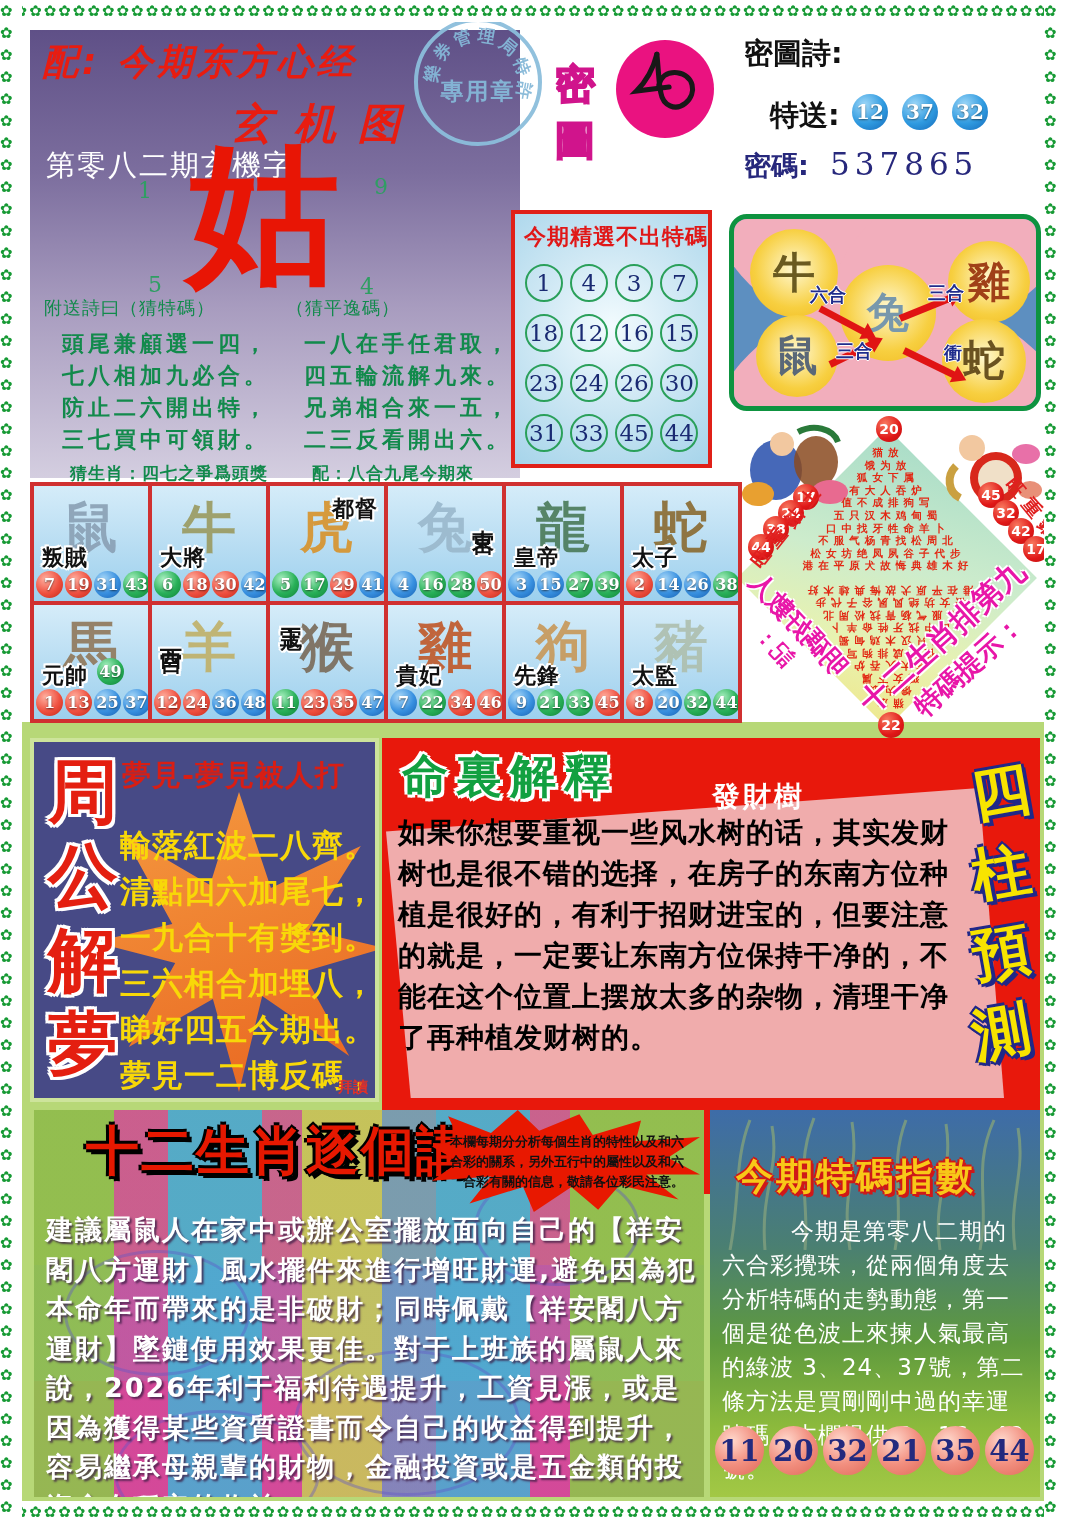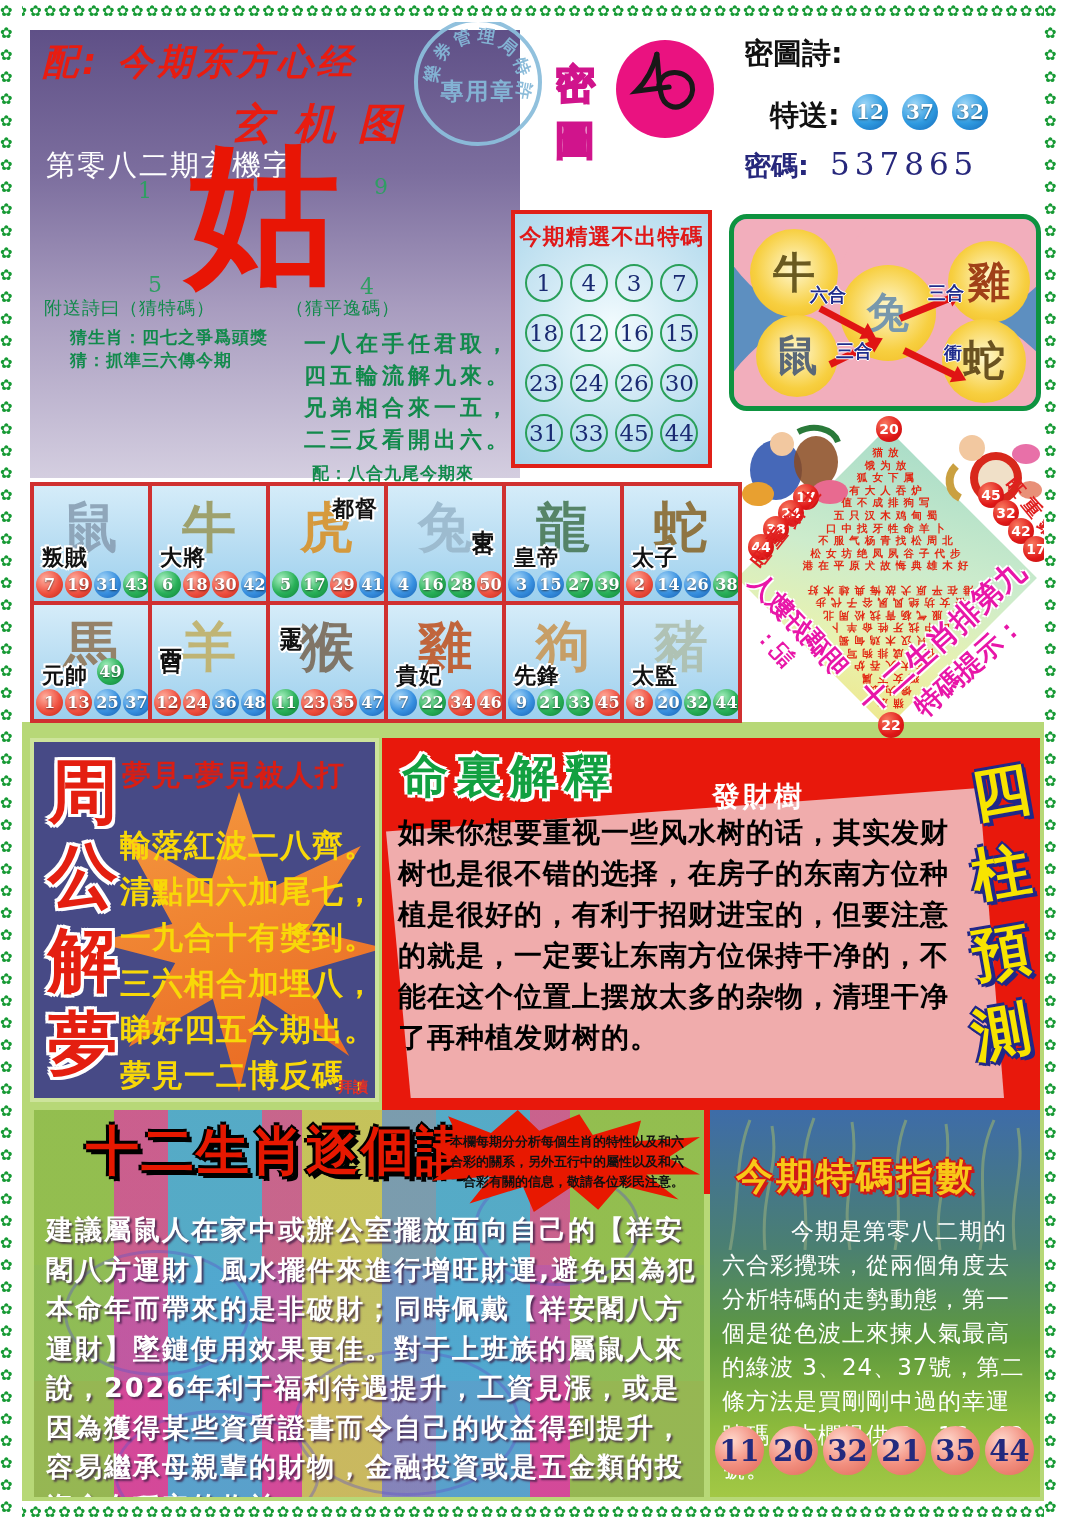--- a/index.html
+++ b/index.html
@@ -44,21 +44,21 @@
   .tesong-label{position:absolute;left:770px;top:96px;color:#111;font-size:29px;font-weight:bold;}
   .tsballs{position:absolute;left:852px;top:94px;display:flex;gap:14px;}
   .tsball{width:36px;height:36px;border-radius:50%;display:flex;align-items:center;justify-content:center;
     background:radial-gradient(circle at 35% 30%,#9fd8f8,#2f9ae0 55%,#1468b8);color:#fff;font-size:20px;font-weight:bold;
     font-family:"DejaVu Serif",serif;text-shadow:0 1px 2px rgba(0,0,0,.5);}
   .mima-label{position:absolute;left:744px;top:148px;color:#27287c;font-size:27px;font-weight:bold;}
   .mima-value{position:absolute;left:830px;top:146px;color:#27287c;font-size:31px;letter-spacing:5px;font-family:"DejaVu Serif",serif;}
   
   .notout{position:absolute;left:511px;top:210px;width:201px;height:258px;border:4px solid #e02018;
     background:radial-gradient(circle at 50% 45%,#f2fbfe 0%,#cfe8f4 45%,#a6d4ea 100%);}
-  .notout-title{margin-top:8px;text-align:center;color:#e01818;font-size:22px;font-weight:bold;letter-spacing:1px;}
+  .notout-title{margin-top:8px;text-align:right;color:#e01818;font-size:22px;font-weight:bold;letter-spacing:1px;}
   .nogrid{display:grid;grid-template-columns:repeat(4,1fr);gap:12px 4px;padding:12px 8px;}
   .nc{width:38px;height:38px;margin:0 auto;border:2px solid #2aa05a;border-radius:50%;display:flex;align-items:center;
     justify-content:center;color:#1a2a72;font-size:23px;font-family:"DejaVu Serif",serif;}
   
   .relation{position:absolute;left:729px;top:214px;width:312px;height:197px;border:5px solid #0e9340;border-radius:18px;
     background:#5d8fc0;overflow:hidden;}
   .rblob{position:absolute;background:#f2aebc;border-radius:50%;}
   .rb1{left:-30px;top:-40px;width:260px;height:150px;transform:rotate(28deg);}
   .rb2{left:90px;top:-40px;width:260px;height:150px;transform:rotate(-28deg);}
   .rb3{left:-30px;top:90px;width:260px;height:150px;transform:rotate(-28deg);}
@@ -172,20 +172,26 @@
     <div class="match-line" data-name="match-line">配: 今期东方心经</div>
     <div class="title2" data-name="mystic-picture-title">玄机图</div>
     <div class="issue-line" data-name="issue-line">第零八二期玄機字</div>
     <div class="corner-num" style="left:108px;top:148px;" data-name="corner-number-1">1</div>
     <div class="corner-num" style="left:344px;top:144px;" data-name="corner-number-9">9</div>
     <div class="corner-num" style="left:118px;top:242px;" data-name="corner-number-5">5</div>
     <div class="corner-num" style="left:330px;top:244px;" data-name="corner-number-4">4</div>
     <div class="main-char" data-name="mystic-character">姑</div>
     <div class="pcol pcol-l" data-name="poem-column-special">
       <div class="phead" data-name="poem-header-special">附送詩曰（猜特碼）</div>
+      <div class="plines" data-name="poem-lines-special">
+          <div>頭尾兼顧選一四，</div>
+          <div>七八相加九必合。</div>
+          <div>防止二六開出特，</div>
+          <div>三七買中可領財。</div>
+        </div>
       <div class="pfoot" data-name="poem-footer-special">
           <div>猜生肖：四七之爭爲頭獎</div>
           <div>猜：抓準三六傳今期</div>
         </div>
     </div>
     <div class="pcol pcol-r" data-name="poem-column-normal">
       <div class="phead" data-name="poem-header-normal">（猜平逸碼）</div>
       <div class="plines" data-name="poem-lines-normal">
           <div>一八在手任君取，</div>
           <div>四五輪流解九來。</div>

